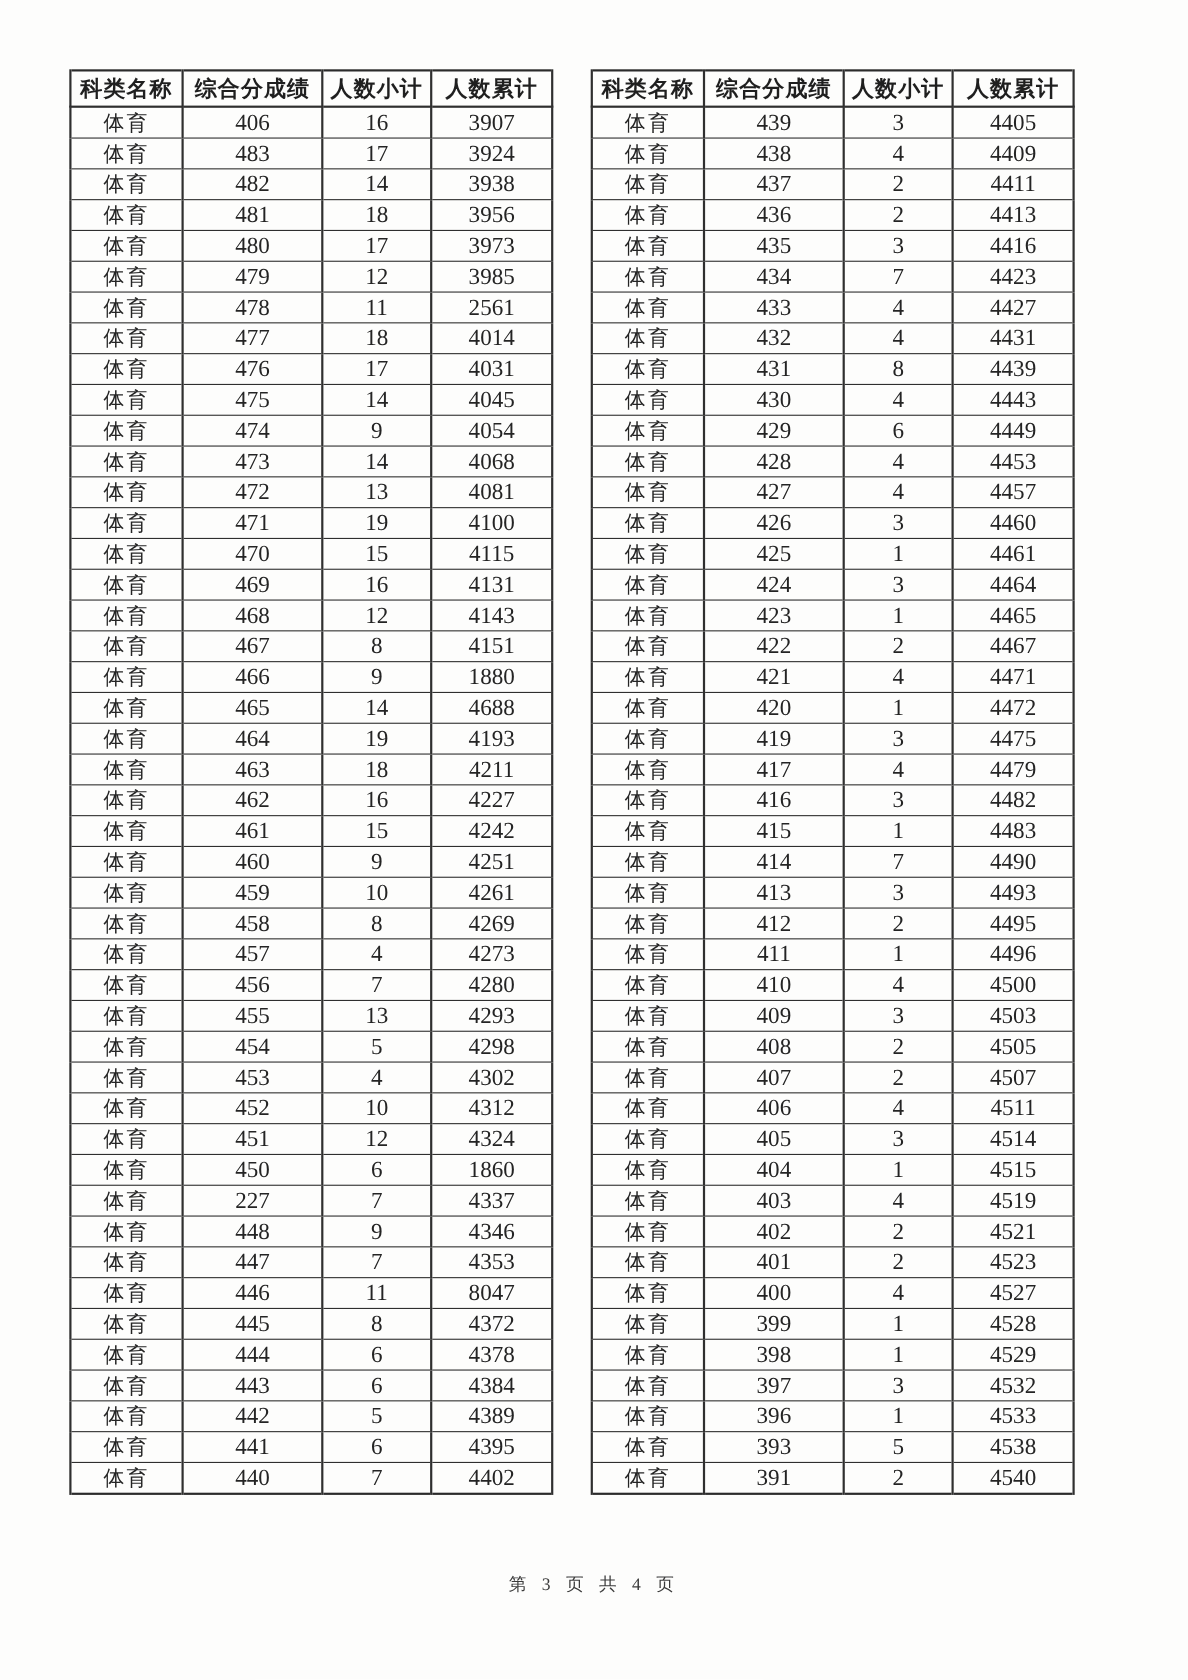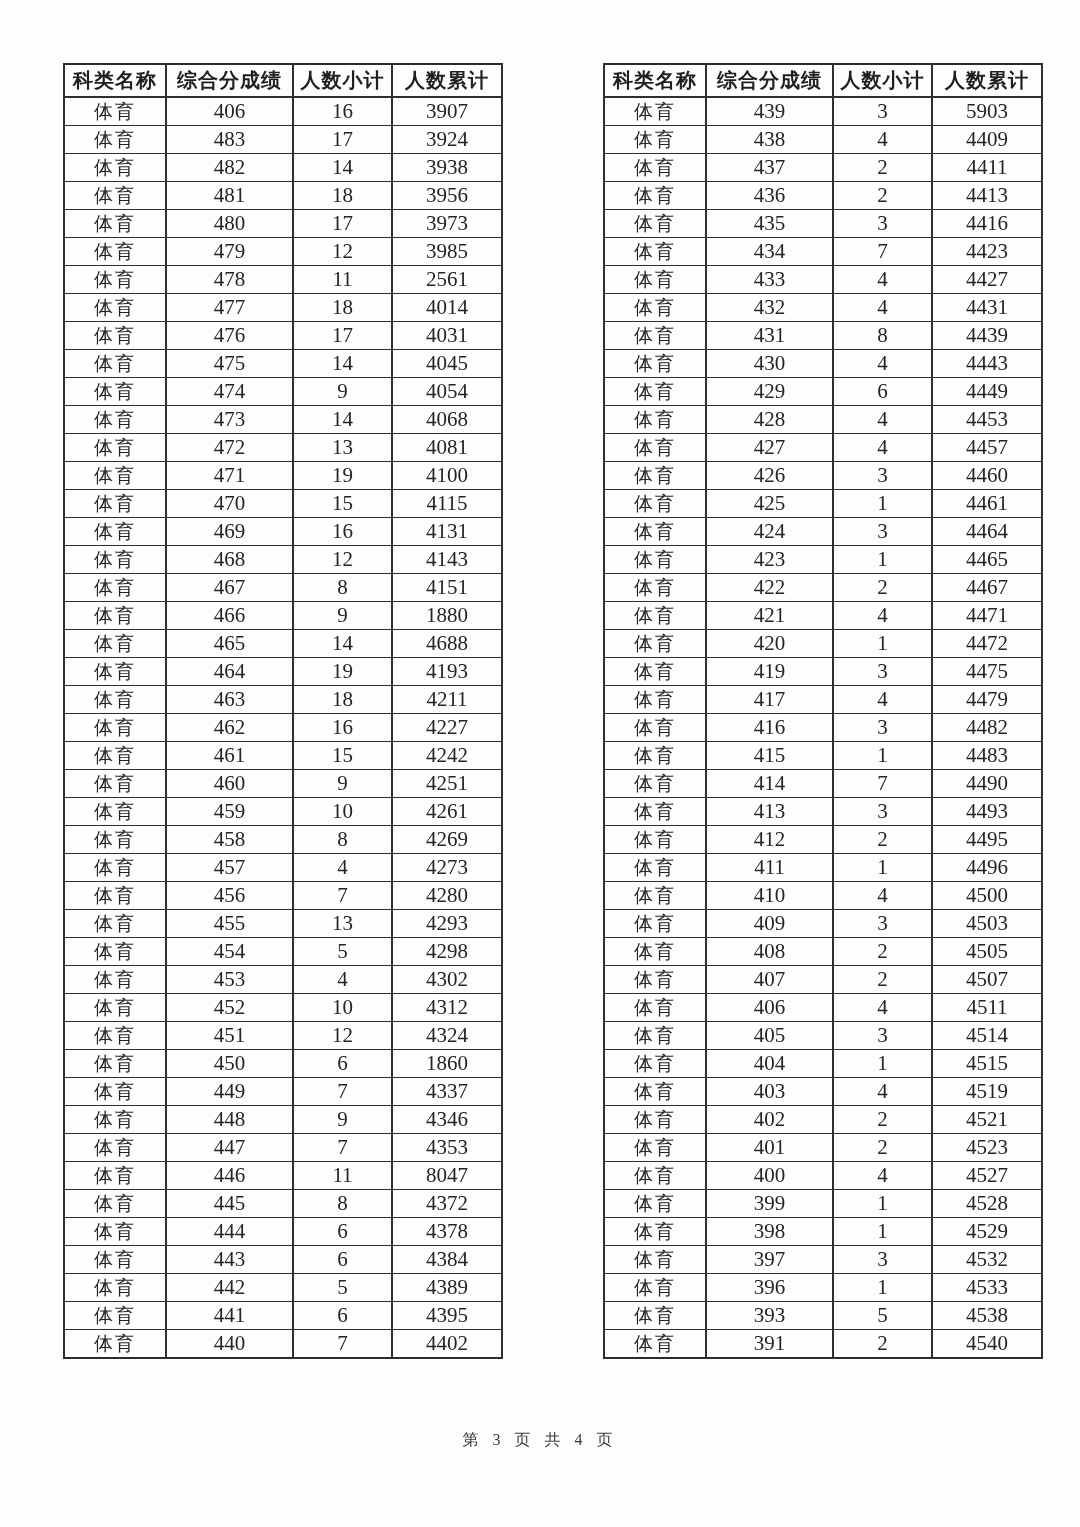--- a/index.html
+++ b/index.html
@@ -19,21 +19,21 @@
     top: 0; left: 0;
     width: 1080px;
     height: 1527px;
     background: #fdfdfc;
   }
   .tables-row {
     position: absolute;
     top: 63px;
     left: 63px;
     display: flex;
-    gap: 100px;
+    gap: 34px;
   }
   table.score-table {
     border-collapse: collapse;
     width: 430px;
     table-layout: fixed;
     border: 2px solid #2b2b2b;
     background: #fdfdfc;
   }
   table.score-table th,
   table.score-table td {
@@ -299,21 +299,21 @@
             <td>4324</td>
           </tr>
           <tr>
             <td>体育</td>
             <td>450</td>
             <td>6</td>
             <td>1860</td>
           </tr>
           <tr>
             <td>体育</td>
-            <td>449</td>
+            <td>227</td>
             <td>7</td>
             <td>4337</td>
           </tr>
           <tr>
             <td>体育</td>
             <td>448</td>
             <td>9</td>
             <td>4346</td>
           </tr>
           <tr>
@@ -373,21 +373,21 @@
             <th>综合分成绩</th>
             <th>人数小计</th>
             <th>人数累计</th>
           </tr>
         </thead>
         <tbody>
           <tr>
             <td>体育</td>
             <td>439</td>
             <td>3</td>
-            <td>5903</td>
+            <td>4405</td>
           </tr>
           <tr>
             <td>体育</td>
             <td>438</td>
             <td>4</td>
             <td>4409</td>
           </tr>
           <tr>
             <td>体育</td>
             <td>437</td>

